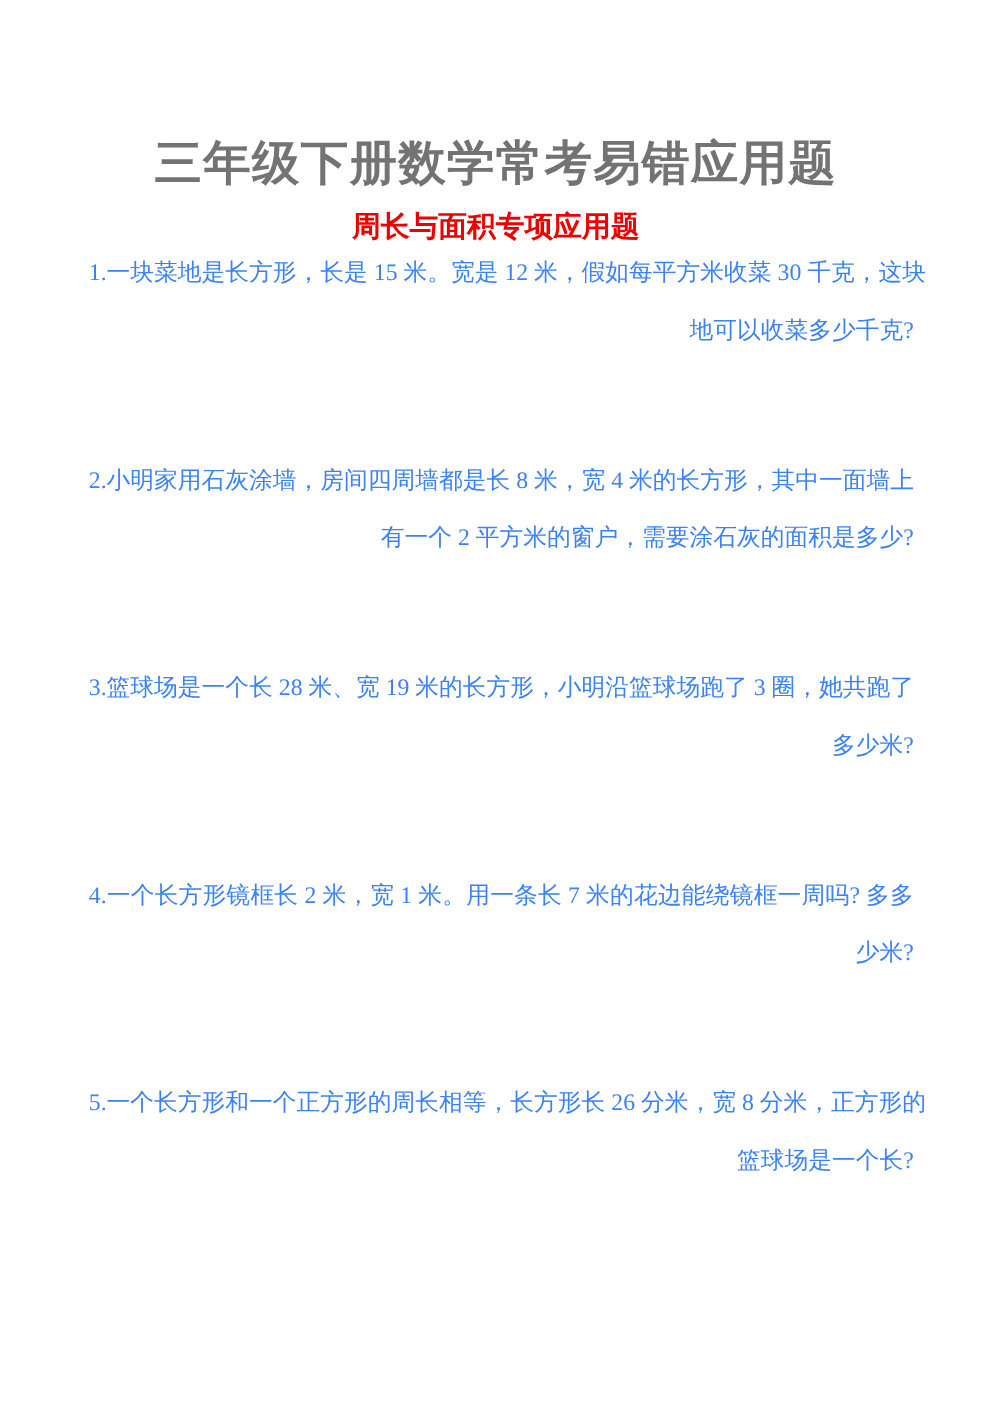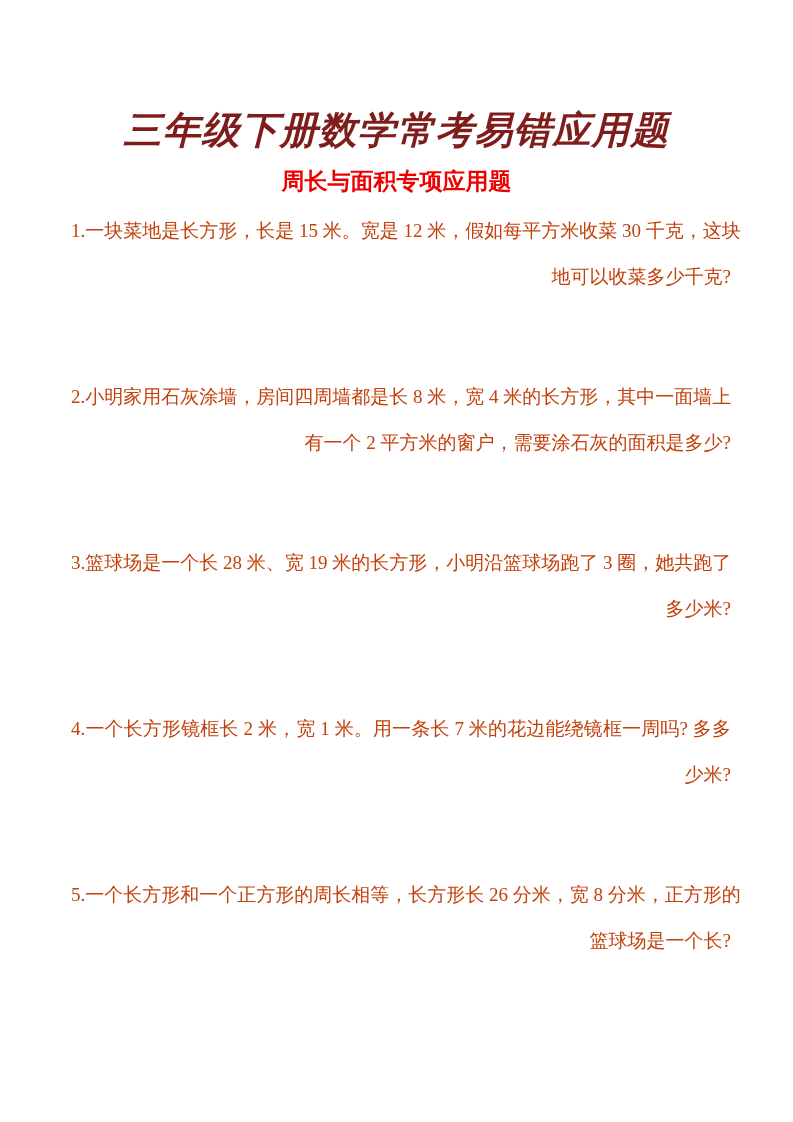--- a/index.html
+++ b/index.html
@@ -17,42 +17,41 @@
     color: #111111;
   }
   .title {
     margin: 0;
     padding-top: 105px;
     font-size: 38px;
     line-height: 50px;
     font-weight: 900;
     letter-spacing: 1px;
     text-align: center;
-    color: #7f1d1d;
+    color: #737373;
     font-family: "DejaVu Sans", "Liberation Sans", sans-serif;
-    font-style: italic;
   }
   .subtitle {
-    margin: 13px 0 12px 0;
+    margin: 13px 0 0 0;
     font-size: 23px;
     line-height: 28px;
     font-weight: bold;
     text-align: center;
     color: #ee0000;
     font-family: "Liberation Serif", "DejaVu Serif", serif;
   }
   .problems {
     margin: 0 62px 0 71px;
     width: 660px;
   }
   .problem {
     margin: 0 0 74px 0;
     font-size: 19px;
     line-height: 46px;
-    color: #c2410c;
+    color: #3b82f6;
   }
   .problem:last-child {
     margin-bottom: 0;
   }
   .line {
     text-align: right;
   }
   .line-first {
     text-align: justify;
     text-align-last: justify;

